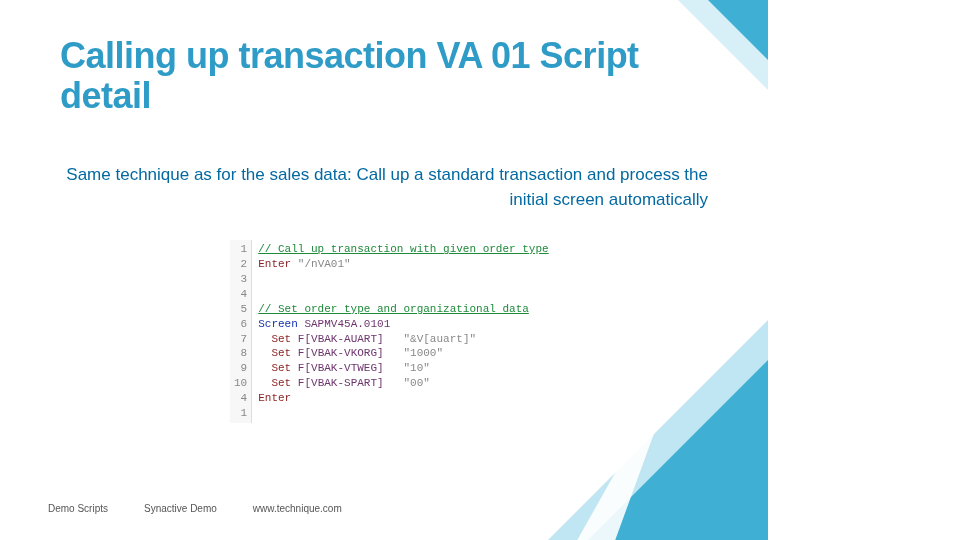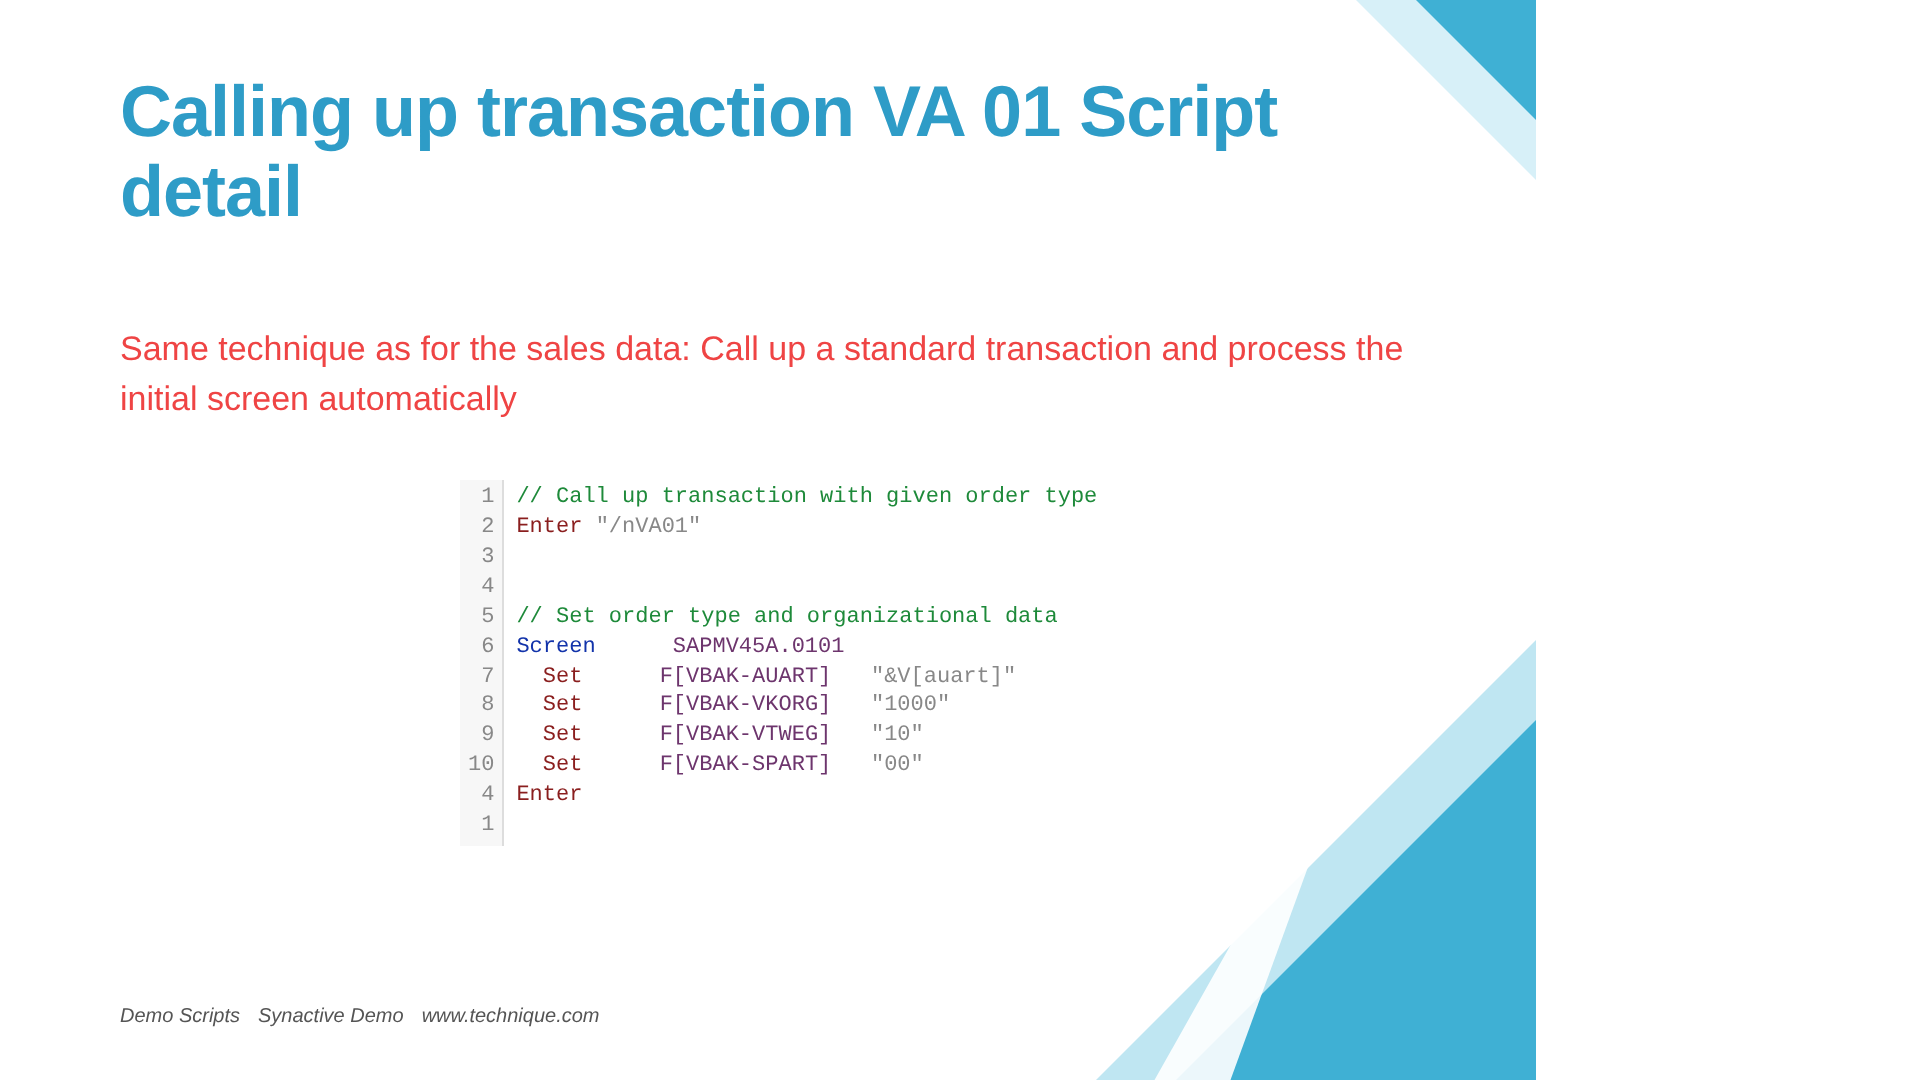--- a/index.html
+++ b/index.html
@@ -22,25 +22,26 @@
   }
   .title {
     color: #2e9cc7;
     font-size: 36px;
     font-weight: 600;
     line-height: 1.1;
     letter-spacing: -0.5px;
     margin-bottom: 48px;
   }
   .subtitle {
-    color: #ef4444;
+    color: #0369a1;
     font-size: 17px;
     line-height: 1.45;
     max-width: 760px;
     margin-bottom: 28px;
+    text-align: right;
   }
   .code-block {
     margin-left: 170px;
     margin-top: 10px;
     display: flex;
     font-family: Consolas, "Courier New", monospace;
     font-size: 11px;
     line-height: 1.35;
   }
   .gutter {
@@ -55,34 +56,33 @@
   }
   .code {
     padding: 2px 6px;
     white-space: pre;
     color: #777;
   }
   .code .row {
     display: block;
     min-height: 1.35em;
   }
-  .kw-comment { color: #1e8a3a; }
+  .kw-comment { color: #1e8a3a; text-decoration: underline; }
   .kw-cmd     { color: #8a1e1e; }
   .kw-screen  { color: #1233aa; }
-  .kw-ident   { color: #6d356d; margin-left: 32px; }
+  .kw-ident   { color: #6d356d; }
   .kw-str     { color: #888; }
   .footer {
     position: absolute;
-    left: 60px;
+    left: 48px;
     bottom: 26px;
     font-size: 10px;
     color: #555;
     display: flex;
-    gap: 9px;
-    font-style: italic;
+    gap: 36px;
   }
   
   .tri {
     position: absolute;
     width: 0;
     height: 0;
     border-style: solid;
   }
   .tri1 { 
     right: -40px; bottom: -40px;

